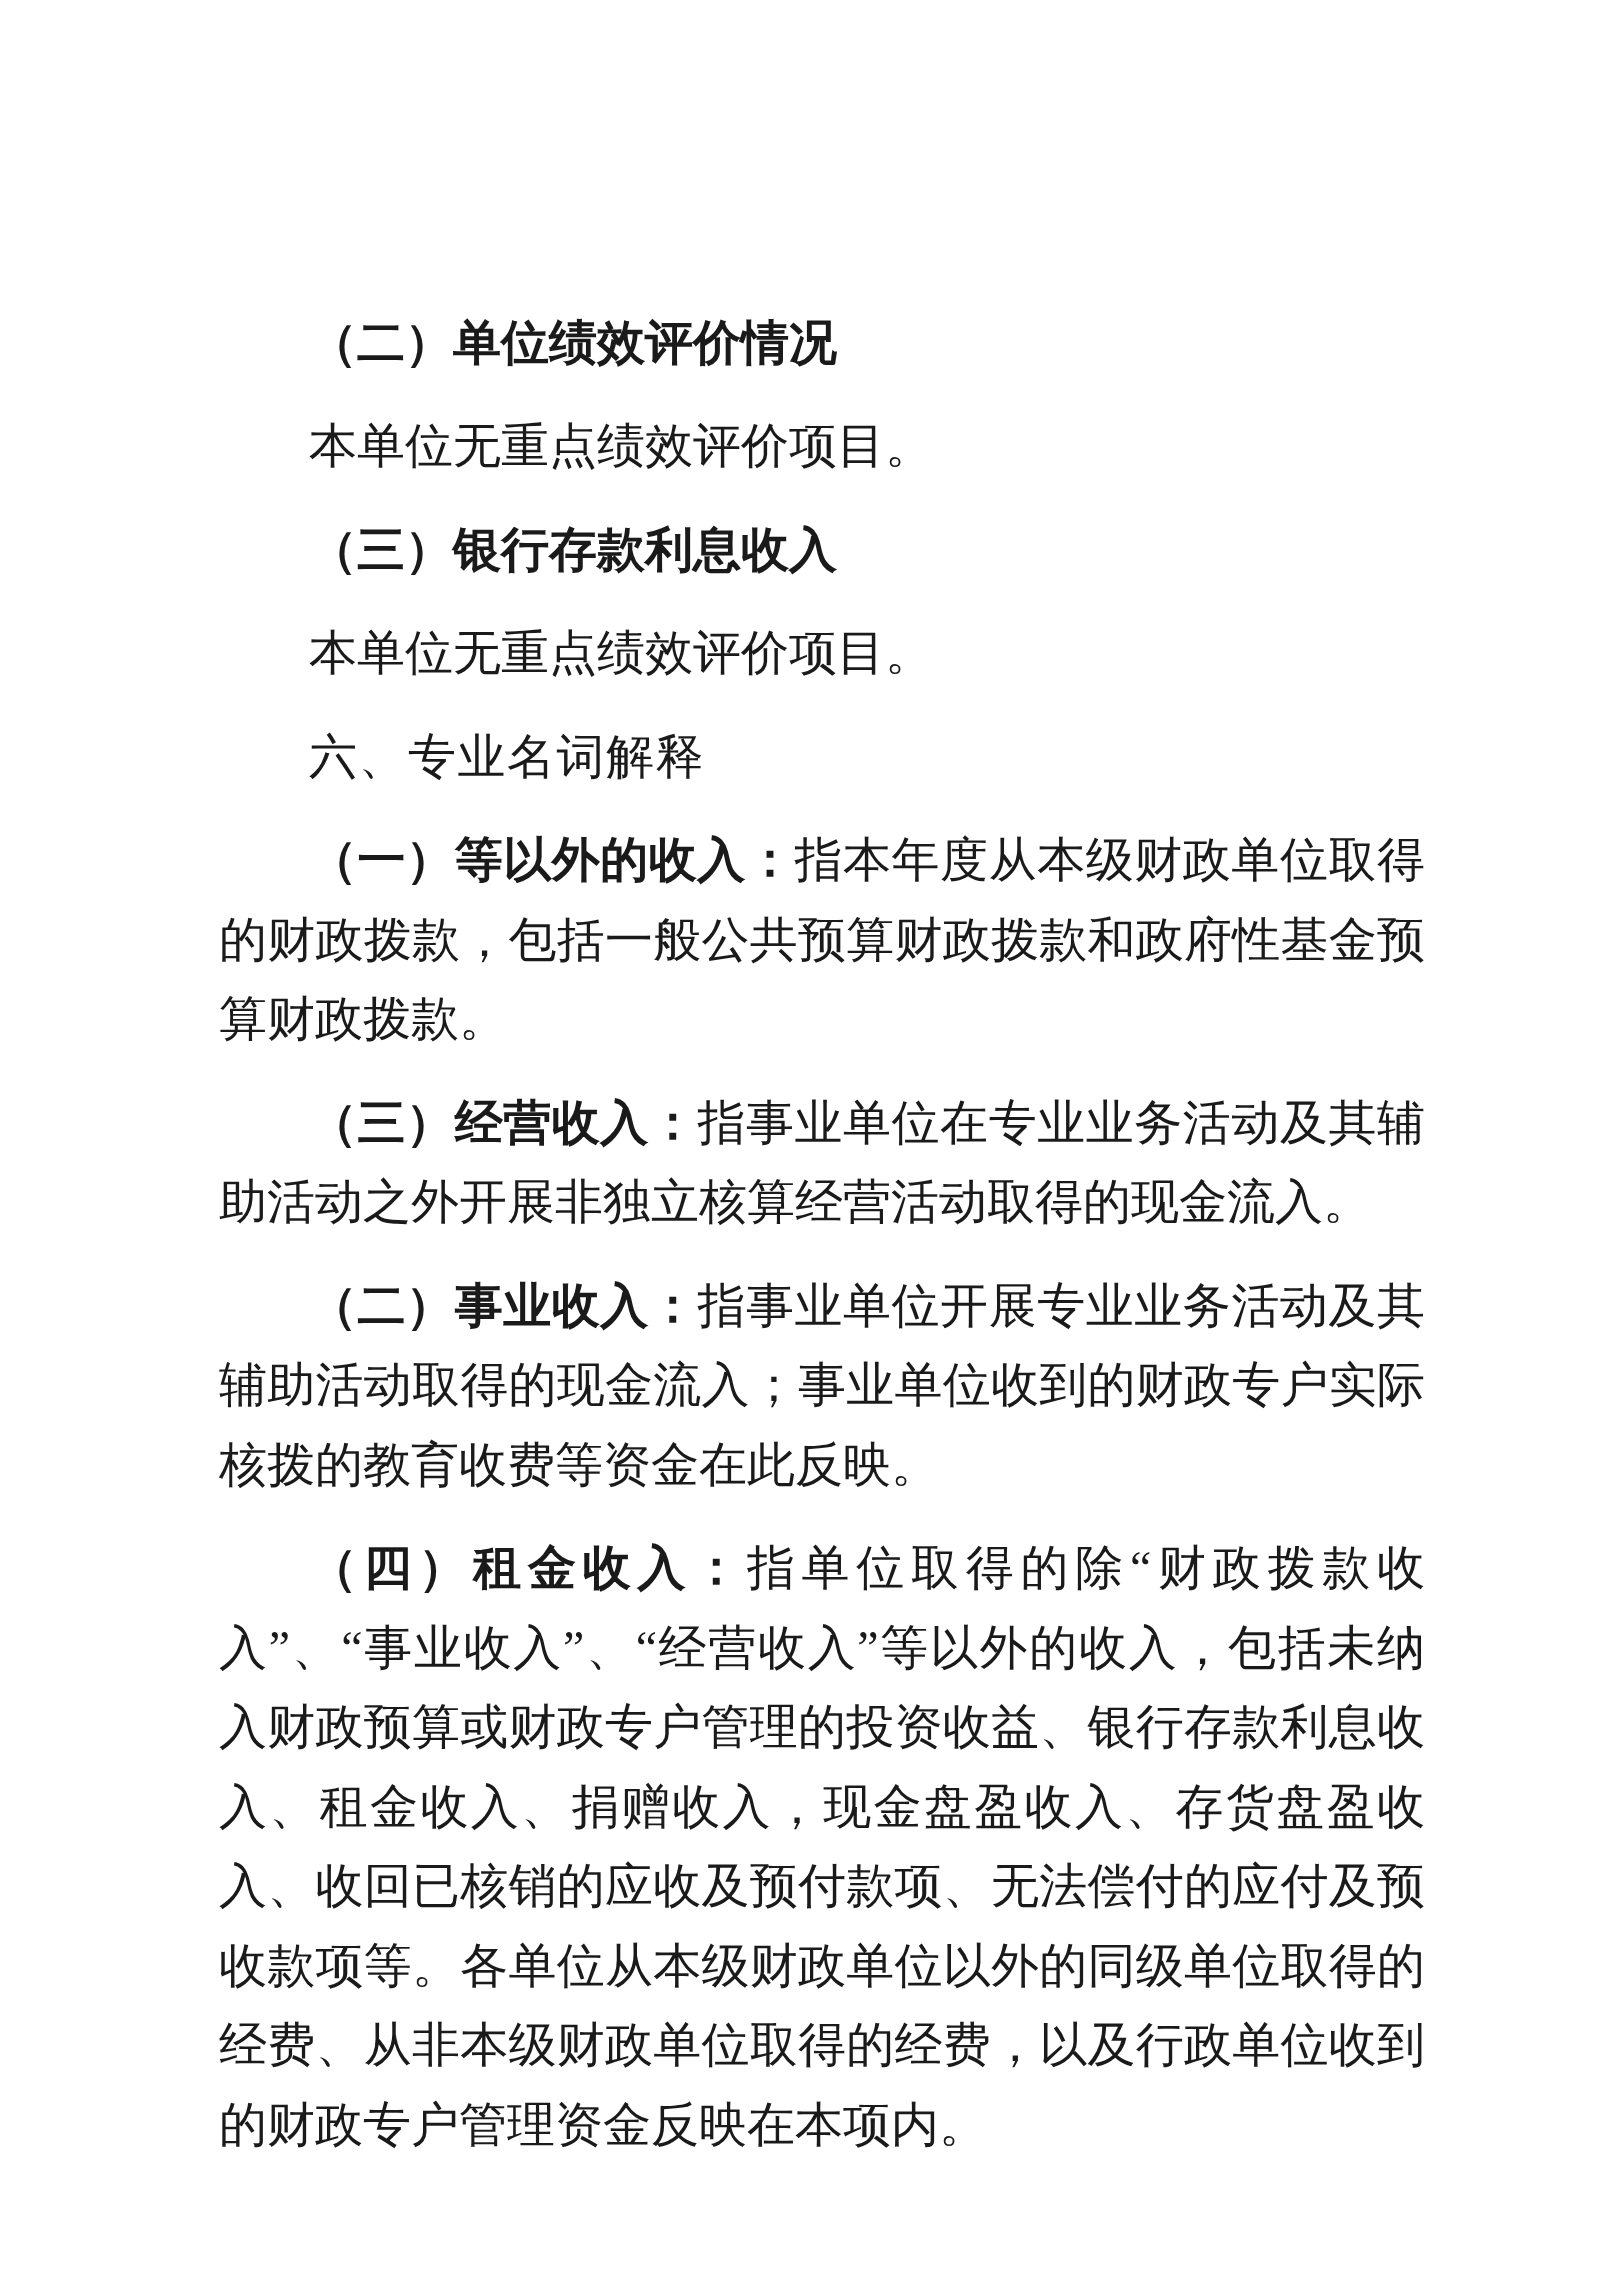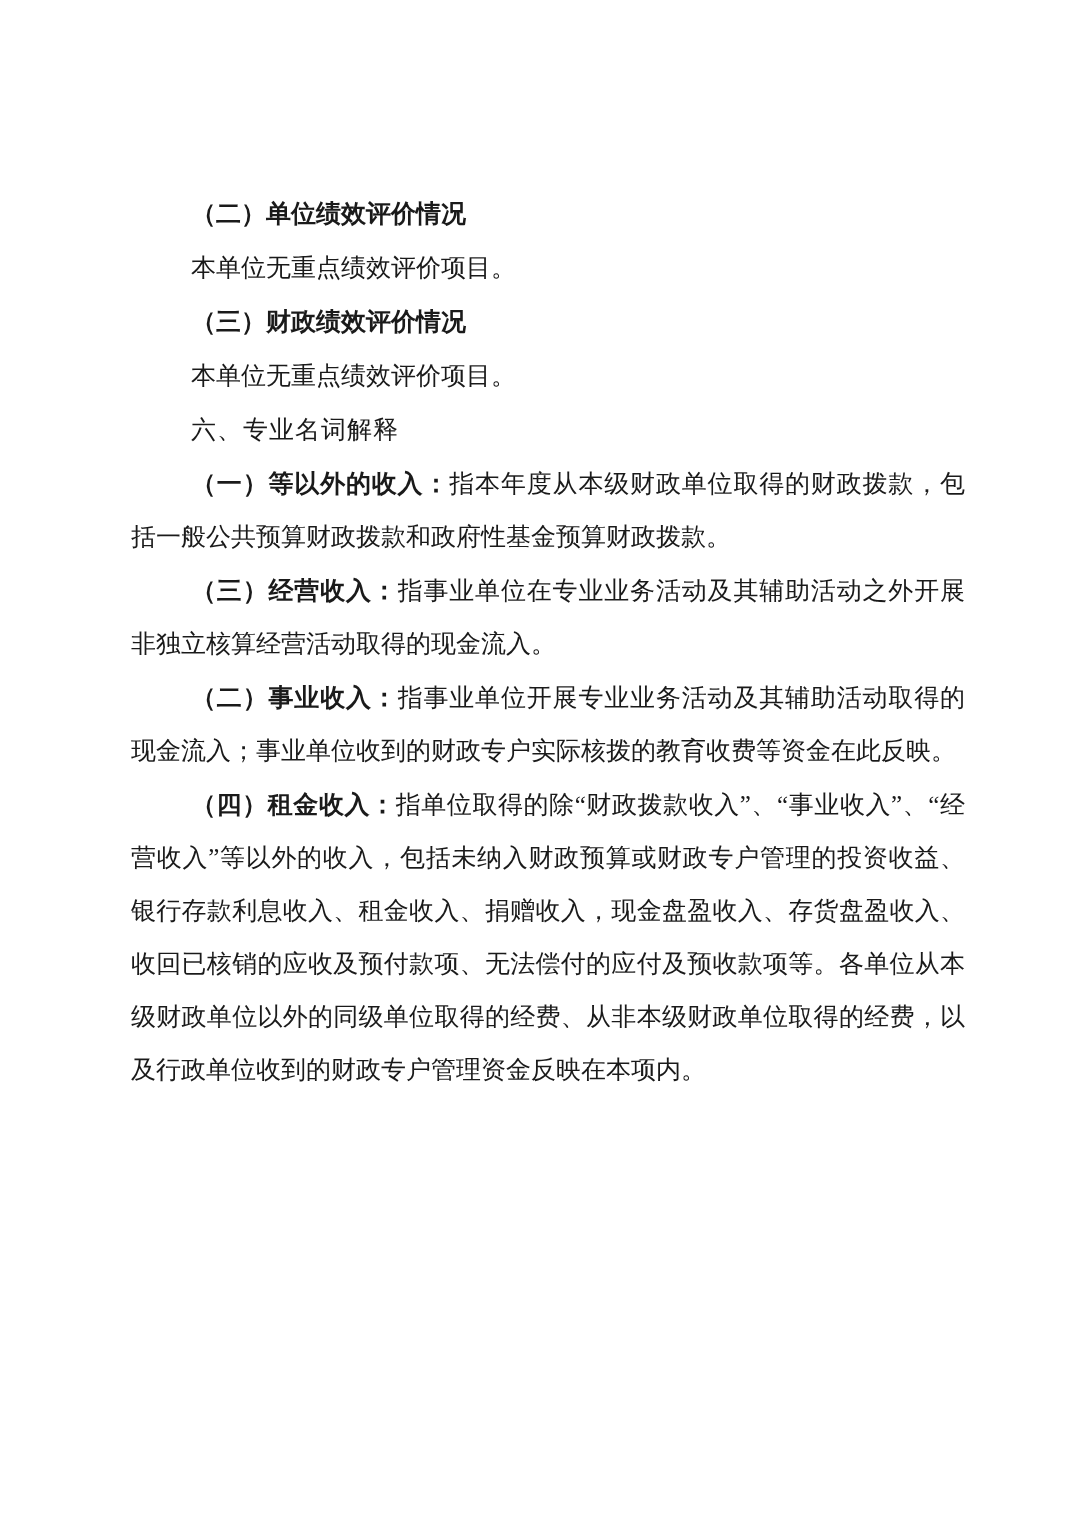--- a/index.html
+++ b/index.html
@@ -22,23 +22,23 @@
       color: #1a1a1a;
       font-family: "Liberation Serif", "DejaVu Serif", serif;
       font-size: 30px;
       line-height: 53px;
       text-align: justify;
       text-justify: inter-ideograph;
     }
     .doc-content h1,
     .doc-content h2,
     .doc-content p {
-      margin: 1px;
+      margin: 16px;
       padding: 0;
-      font-size: 25px;
+      font-size: 32px;
       line-height: 53px;
       text-indent: 60px;
     }
     .sub-heading {
       font-family: "Liberation Serif", "DejaVu Serif", serif;
       font-weight: bold;
     }
     .main-heading {
       font-family: "Liberation Sans", "DejaVu Sans", sans-serif;
       font-weight: normal;
@@ -57,21 +57,21 @@
 </head>
 <body>
 
 <div class="page">
   <div class="doc-content">
 
     <h2 class="sub-heading">（二）单位绩效评价情况</h2>
 
     <p class="statement">本单位无重点绩效评价项目。</p>
 
-    <h2 class="sub-heading">（三）财政绩效评价情况</h2>
+    <h2 class="sub-heading">（三）银行存款利息收入</h2>
 
     <p class="statement">本单位无重点绩效评价项目。</p>
 
     <h1 class="main-heading">六、专业名词解释</h1>
 
     <p class="term"><span class="term-lead">（一）等以外的收入：</span><span class="term-rest">指本年度从本级财政单位取得的财政拨款，包括一般公共预算财政拨款和政府性基金预算财政拨款。</span></p>
 
     <p class="term"><span class="term-lead">（三）经营收入：</span><span class="term-rest">指事业单位在专业业务活动及其辅助活动之外开展非独立核算经营活动取得的现金流入。</span></p>
 
     <p class="term"><span class="term-lead">（二）事业收入：</span><span class="term-rest">指事业单位开展专业业务活动及其辅助活动取得的现金流入；事业单位收到的财政专户实际核拨的教育收费等资金在此反映。</span></p>

